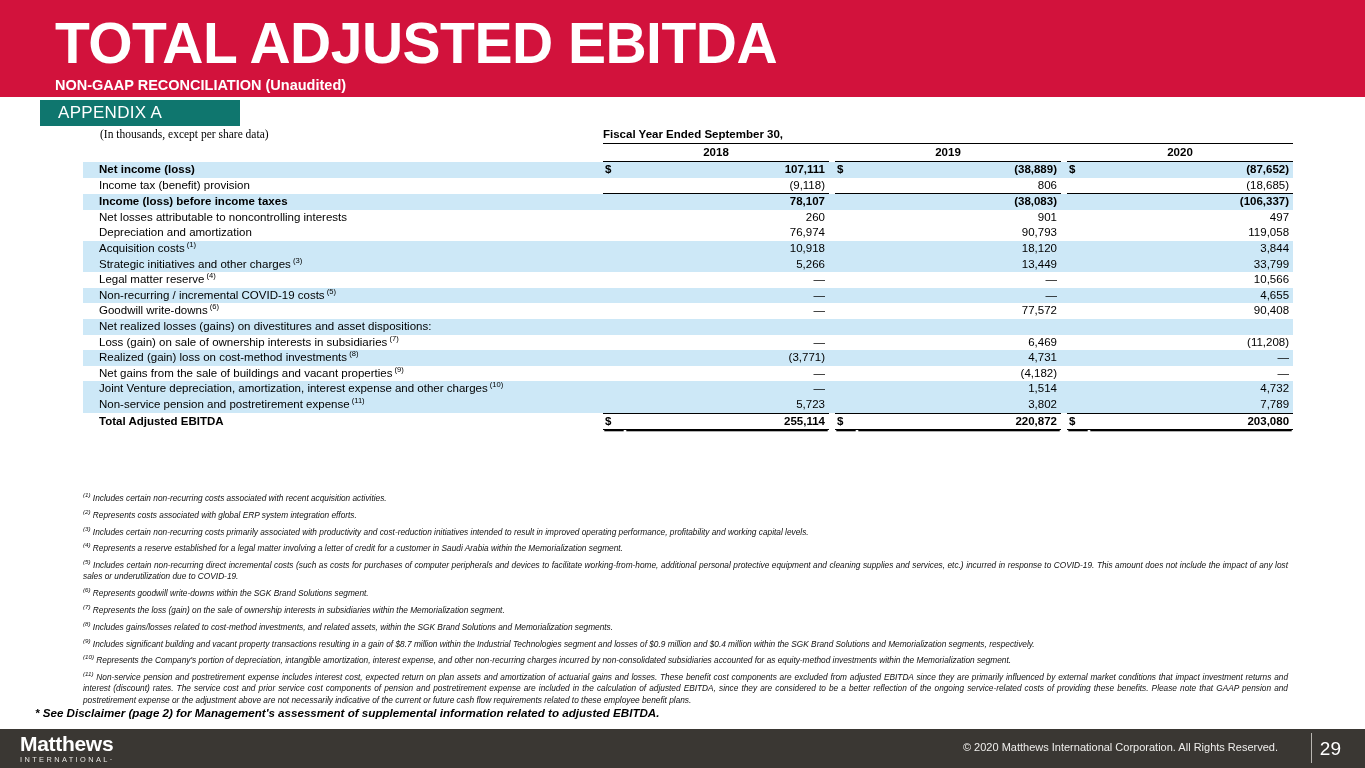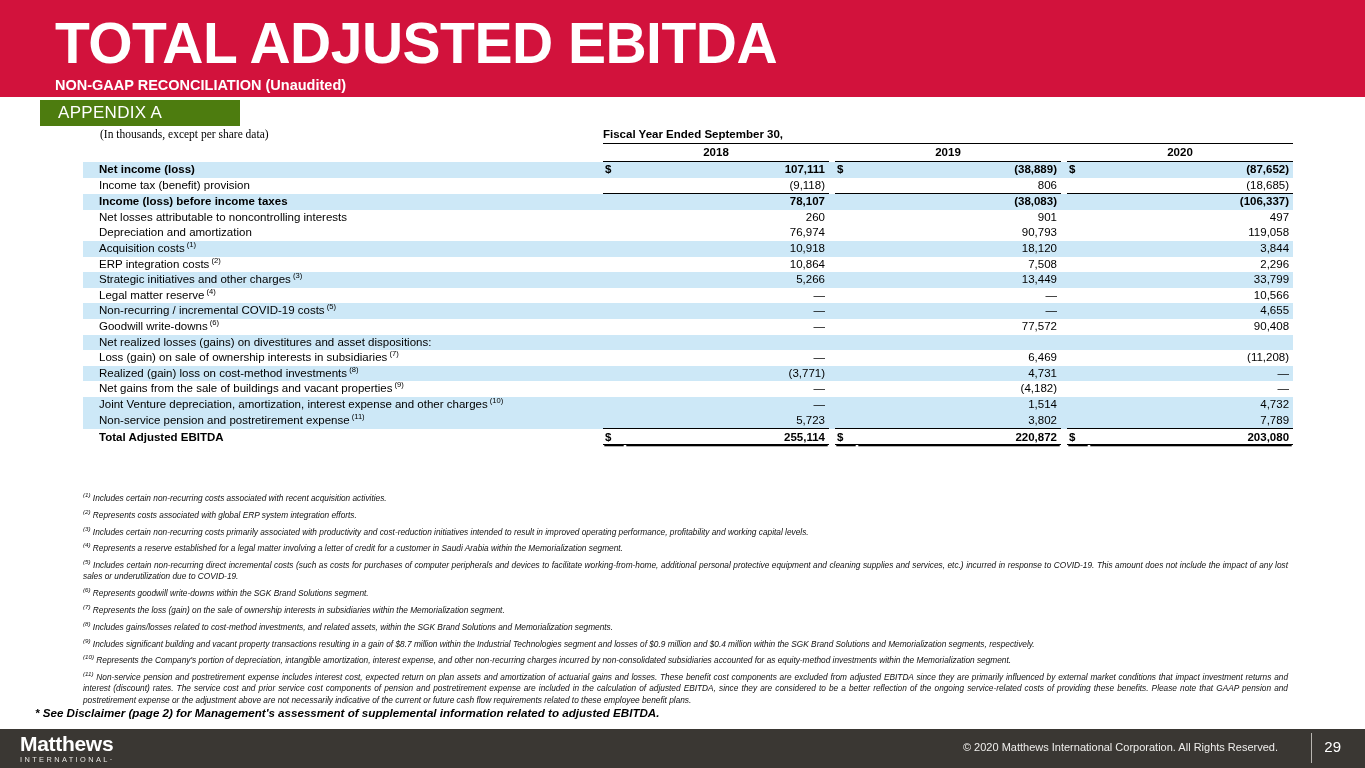--- a/index.html
+++ b/index.html
@@ -8,21 +8,21 @@
     font-family:"Liberation Sans",sans-serif;color:#000;
     -webkit-font-smoothing:antialiased;
   }
   .slide{position:relative;width:1365px;height:768px;}
 
   
   .hdr-band{position:absolute;left:0;top:0;width:1365px;height:97px;background:#D2123C;}
   .hdr-title{position:absolute;left:55px;top:15px;font-size:57px;line-height:57px;
     font-weight:bold;color:#fff;letter-spacing:-0.5px;}
   .hdr-sub{position:absolute;left:55px;top:77px;font-size:14.5px;font-weight:bold;color:#fff;}
-  .appendix{position:absolute;left:40px;top:100px;width:200px;height:26px;background:#4d7c0f;}
+  .appendix{position:absolute;left:40px;top:100px;width:200px;height:26px;background:#0f766e;}
   .appendix span{position:absolute;left:18px;top:3px;font-size:17px;color:#fff;letter-spacing:.3px;}
   .units{position:absolute;left:100px;top:128px;font-size:11.5px;
     font-family:"Liberation Serif",serif;color:#000;}
 
   
   .tbl{position:absolute;left:83px;top:128px;width:1200px;}
   table{border-collapse:collapse;width:1200px;table-layout:fixed;}
   col.lab{width:520px;}
   col.cur{width:22px;}
   col.val{width:204px;}
@@ -57,21 +57,21 @@
   .disclaimer{position:absolute;left:35px;top:706px;font-size:11.6px;
     font-style:italic;font-weight:bold;color:#000;}
 
   
   .footer{position:absolute;left:0;top:729px;width:1365px;height:39px;background:#3A3733;}
   .logo{position:absolute;left:20px;top:733px;color:#fff;}
   .logo .m{font-size:21px;font-weight:bold;letter-spacing:-.3px;line-height:21px;}
   .logo .i{font-size:7.4px;letter-spacing:2.4px;margin-top:1px;color:#e8e6e2;}
   .copy{position:absolute;right:87px;top:741px;font-size:11px;color:#efeeec;}
   .divider{position:absolute;left:1311px;top:733px;width:1px;height:30px;background:#b9b6b1;}
-  .pageno{position:absolute;right:24px;top:738px;font-size:15px;color:#fff;}
+  .pageno{position:absolute;right:24px;top:738px;font-size:19px;color:#fff;}
 </style>
 </head>
 <body>
 
 <div class="slide">
 
   <div class="hdr-band"></div>
   <div class="hdr-title">TOTAL ADJUSTED EBITDA</div>
   <div class="hdr-sub">NON-GAAP RECONCILIATION (Unaudited)</div>
   <div class="appendix">
@@ -166,31 +166,20 @@
             <td class="label ind1">Acquisition costs<sup> (1)</sup></td>
             <td class="cur"></td>
             <td class="val">10,918</td>
             <td></td>
             <td class="cur"></td>
             <td class="val">18,120</td>
             <td></td>
             <td class="cur"></td>
             <td class="val">3,844</td>
           </tr>
-          <tr class="row">
-            <td class="label ind1">ERP integration costs<sup> (2)</sup></td>
-            <td class="cur"></td>
-            <td class="val">10,864</td>
-            <td></td>
-            <td class="cur"></td>
-            <td class="val">7,508</td>
-            <td></td>
-            <td class="cur"></td>
-            <td class="val">2,296</td>
-          </tr>
           <tr class="row shade">
             <td class="label ind1">Strategic initiatives and other charges<sup> (3)</sup></td>
             <td class="cur"></td>
             <td class="val">5,266</td>
             <td></td>
             <td class="cur"></td>
             <td class="val">13,449</td>
             <td></td>
             <td class="cur"></td>
             <td class="val">33,799</td>

